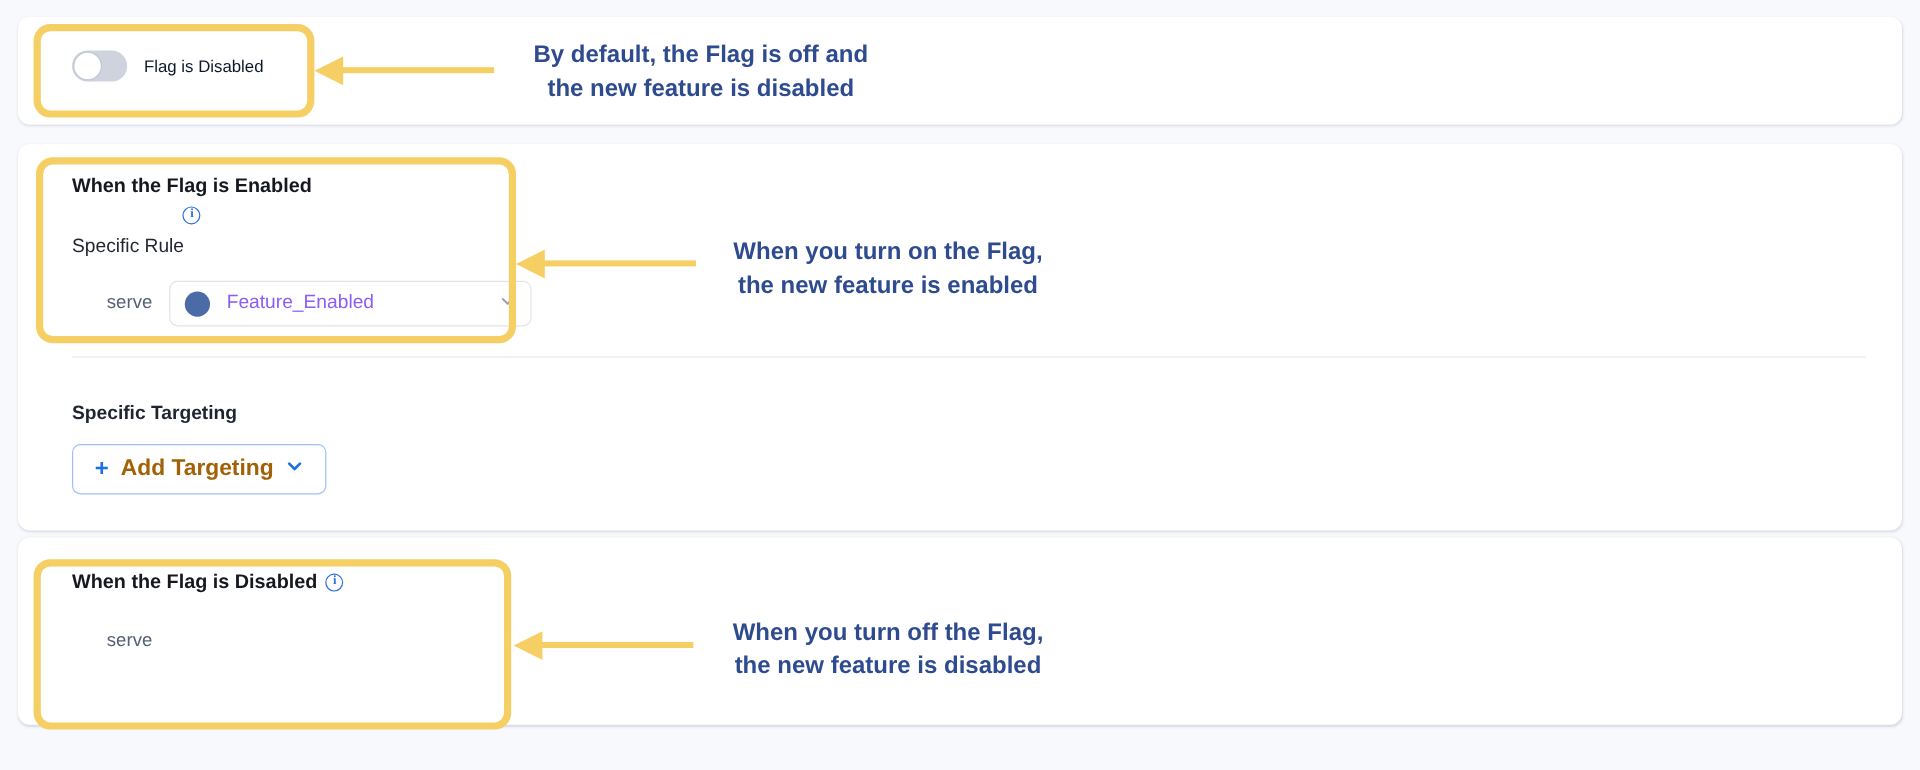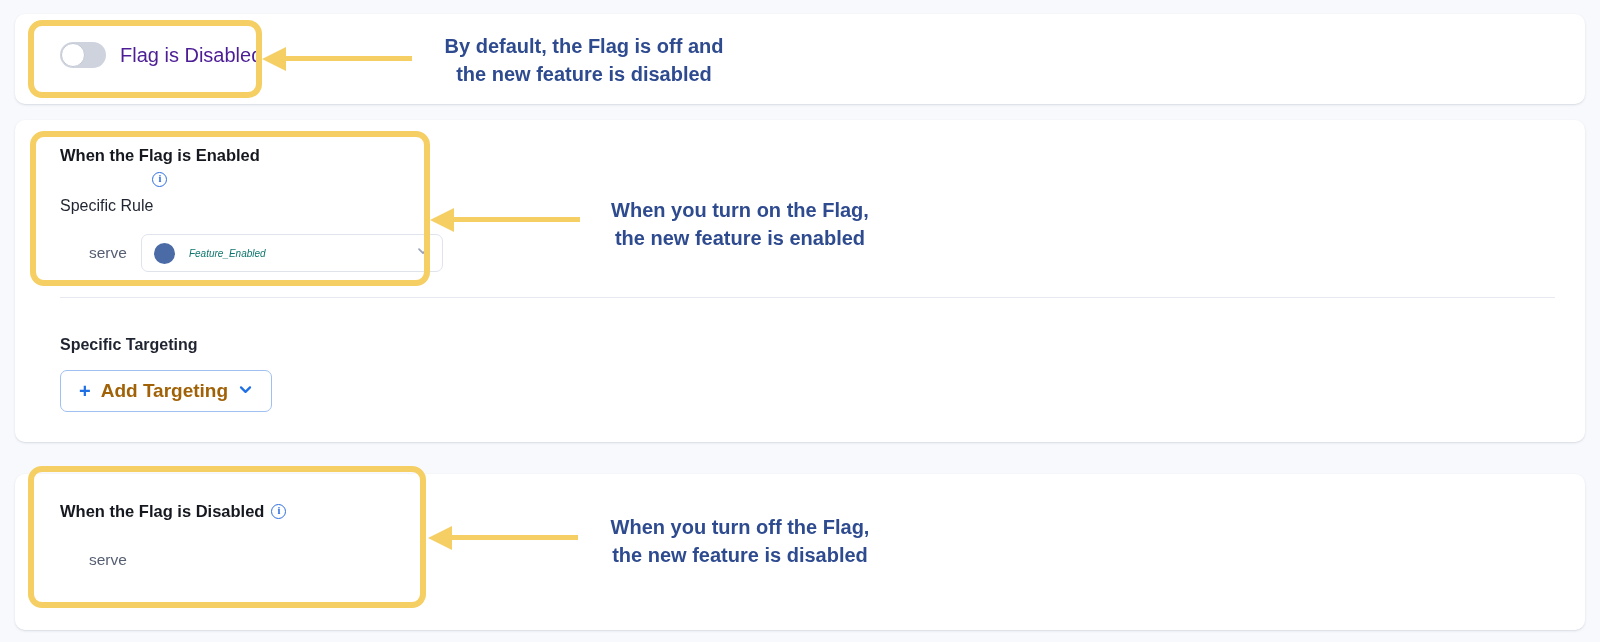--- a/index.html
+++ b/index.html
@@ -23,21 +23,21 @@
     position: absolute;
     left: 15px;
     width: 1570px;
     background: #ffffff;
     border-radius: 10px;
     box-shadow: 0 1px 3px rgba(20, 30, 70, 0.09),
                 0 1px 1px rgba(20, 30, 70, 0.05);
   }
   #card-toggle   { top: 14px;  height: 90px; }
   #card-enabled  { top: 120px; height: 322px; }
-  #card-disabled { top: 474px; height: 156px; }
+  #card-disabled { top: 448px; height: 156px; }
 
   
   .toggle-row {
     position: absolute;
     left: 45px;
     top: 28px;
     display: flex;
     align-items: center;
     gap: 14px;
   }
@@ -54,22 +54,22 @@
     position: absolute;
     left: 1px;
     top: 1px;
     width: 24px;
     height: 24px;
     border-radius: 50%;
     background: #ffffff;
     border: 1px solid #c2c8d4;
   }
   .toggle-label {
-    font-size: 20px;
-    color: #4c1d95;
+    font-size: 14px;
+    color: #0f172a;
     white-space: nowrap;
   }
 
   
   .section-head {
     position: absolute;
     display: flex;
     align-items: center;
     gap: 7px;
     font-size: 16.5px;
@@ -125,25 +125,24 @@
     gap: 14px;
     cursor: pointer;
   }
   .swatch {
     width: 21px;
     height: 21px;
     border-radius: 50%;
     flex: none;
   }
   .select-value {
-    font-size: 10px;
-    color: #0f766e;
+    font-size: 16px;
+    color: #8b5cf6;
     flex: 1;
     white-space: nowrap;
-    font-style: italic;
   }
   .chev {
     flex: none;
     color: #9aa2b5;
     display: block;
   }
 
   
   .divider {
     position: absolute;

